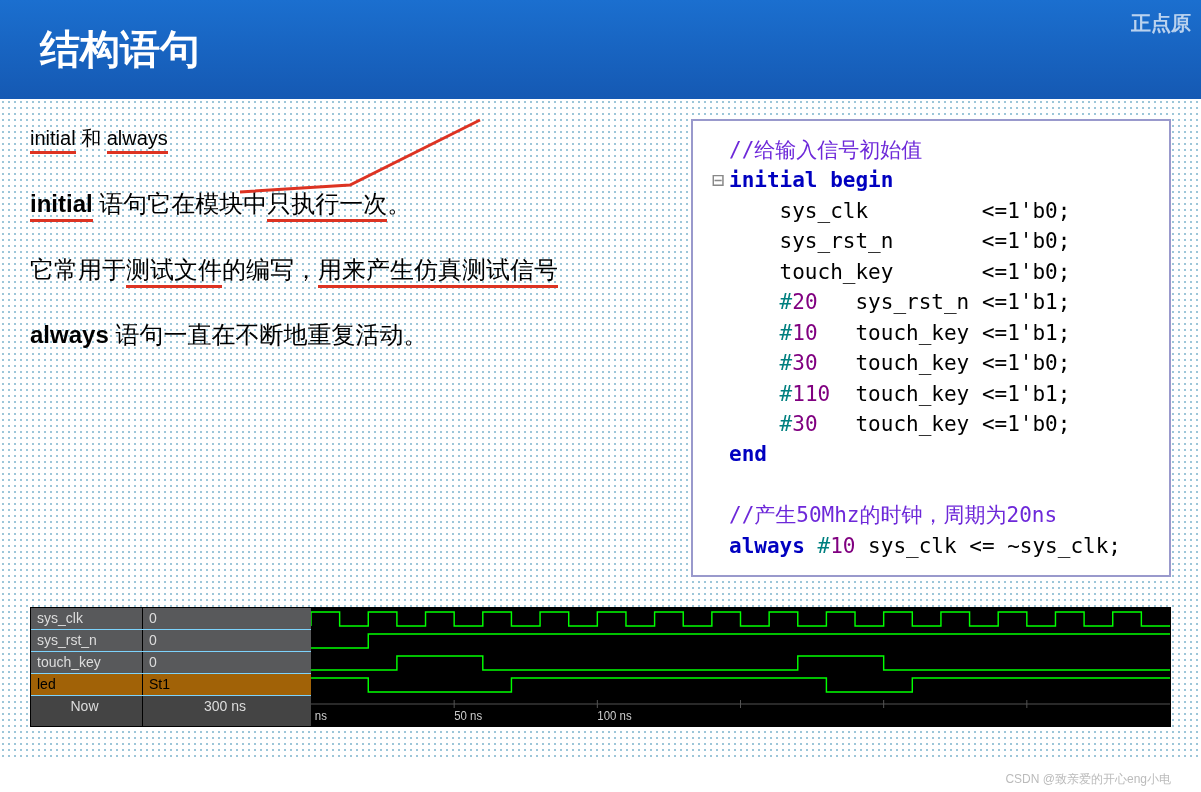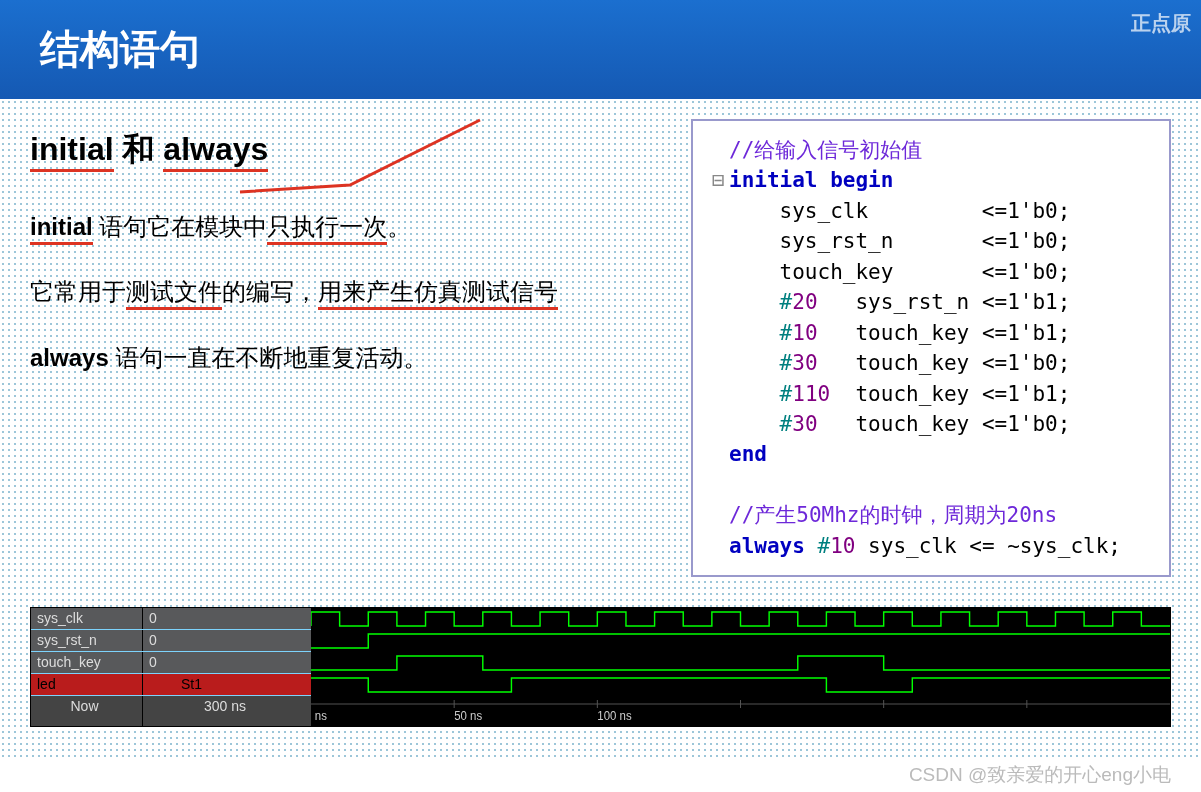--- a/index.html
+++ b/index.html
@@ -2,39 +2,39 @@
 <html><head>
 <meta charset="utf-8">
 <style>
   * { margin:0; padding:0; box-sizing:border-box; }
   body { font-family:"Microsoft YaHei","SimSun",sans-serif; background:#fff; width:1201px; }
   .header { background:linear-gradient(#1b6fcf,#1559b3); color:#fff; padding:22px 40px; font-size:40px; font-weight:700; position:relative; }
   .decor  { position:absolute; right:10px; top:10px; color:#fff; font-size:20px; opacity:.7 }
   .dotbg  { background-image:radial-gradient(#9cc6d9 1px,transparent 1px); background-size:6px 6px; padding:20px 30px 30px }
   .row   { display:flex; gap:30px; align-items:flex-start; }
   .left  { flex:1; font-size:24px; line-height:1.9; }
-  .left .sub    { font-size:32px; font-weight:700; margin-bottom:24px; }
+  .left .sub    { font-size:20px; font-weight:400; margin-bottom:24px; }
   .left p       { margin-bottom:20px; }
   .bold { font-weight:700 }
   .u    { border-bottom:3px solid #d32; padding-bottom:2px; }
   svg.line { position:absolute; left:240px; top:130px; overflow:visible; pointer-events:none }
   .code { background:#fff; border:2px solid #99c; padding:14px 18px; font-family:Consolas,monospace; font-size:21px; line-height:1.45; white-space:pre; width:480px; }
   .c-green{color:#6d28d9}.c-blue{color:#0000c0;font-weight:700}.c-teal{color:#008080}.c-num{color:#800080}
   .gutter{color:#888;display:inline-block;width:14px;text-align:center;margin-right:4px;user-select:none}
   
   .wf  { display:flex; border:1px solid #000; background:#000; margin-top:30px; font-size:14px;}
   .wfL { width:280px; background:#58595b; color:#ddd; }
   .wfL .r { display:flex; border-bottom:1px solid #7dd3fc; height:22px; }
   .wfL .c1{ width:112px; padding:2px 6px; border-right:1px solid #000;}
   .wfL .c2{ flex:1; padding:2px 6px;}
-  .wfL .led{ background:#b91c1c; color:#000;gap:32px;}
+  .wfL .led{ background:#a16207; color:#000;}
   .wfL .now{ background:#444; text-align:center; padding-right:10px;}
   .wfR { flex:1; position:relative; background:#000; }
   .wfR svg{ width:100%; height:100%; display:block;}
-  .watermark{ position:absolute; right:30px; bottom:4px; color:#bbb; font-size:19px; }
+  .watermark{ position:absolute; right:30px; bottom:4px; color:#bbb; font-size:12px; }
 </style>
 </head>
 <body>
 
 <div class="header">
   <span>结构语句</span>
   <span class="decor">正点原</span>
 </div>
 
 <div class="dotbg">

